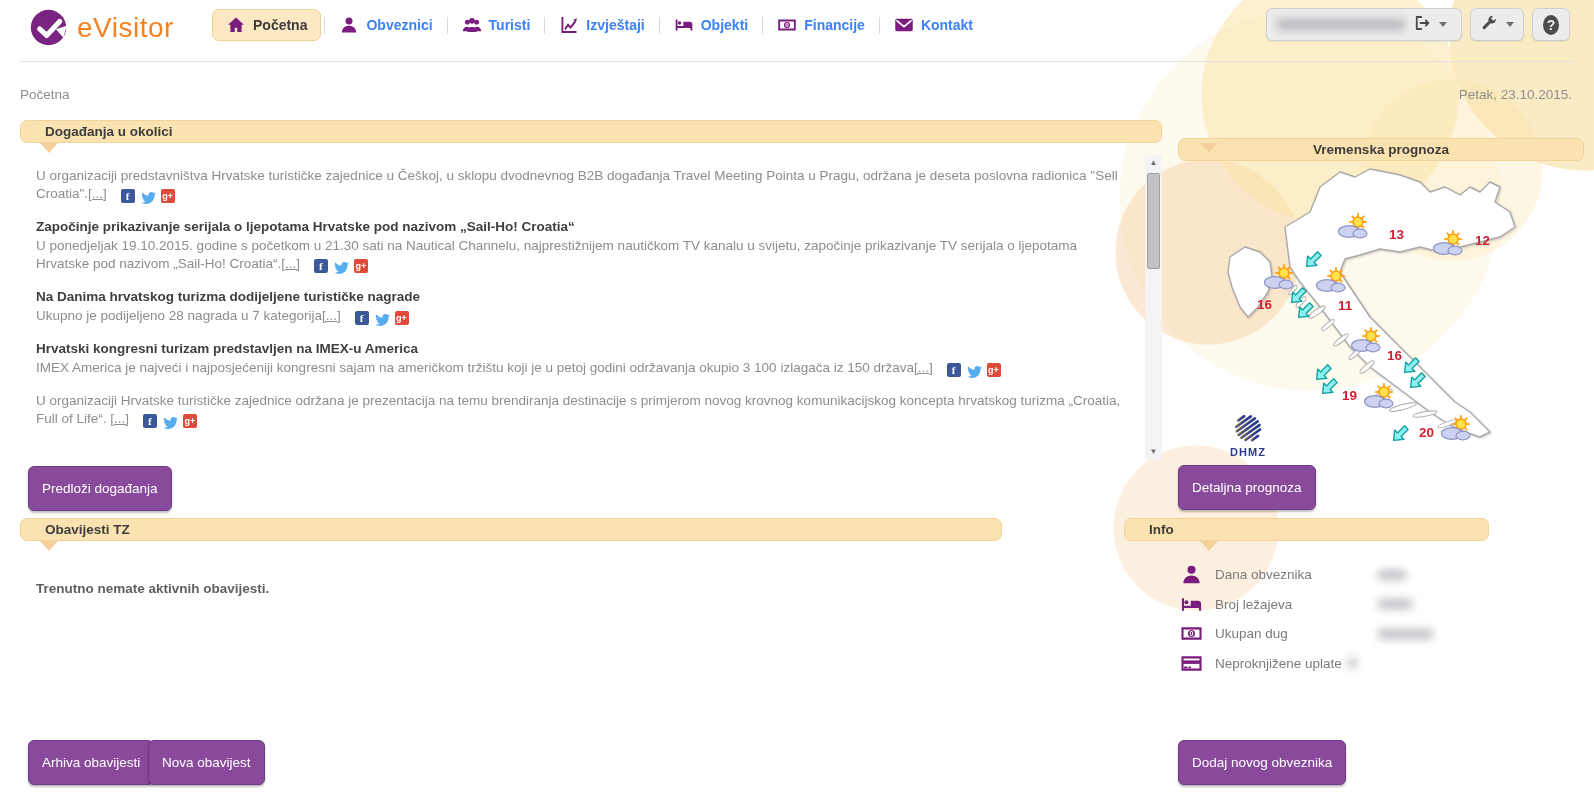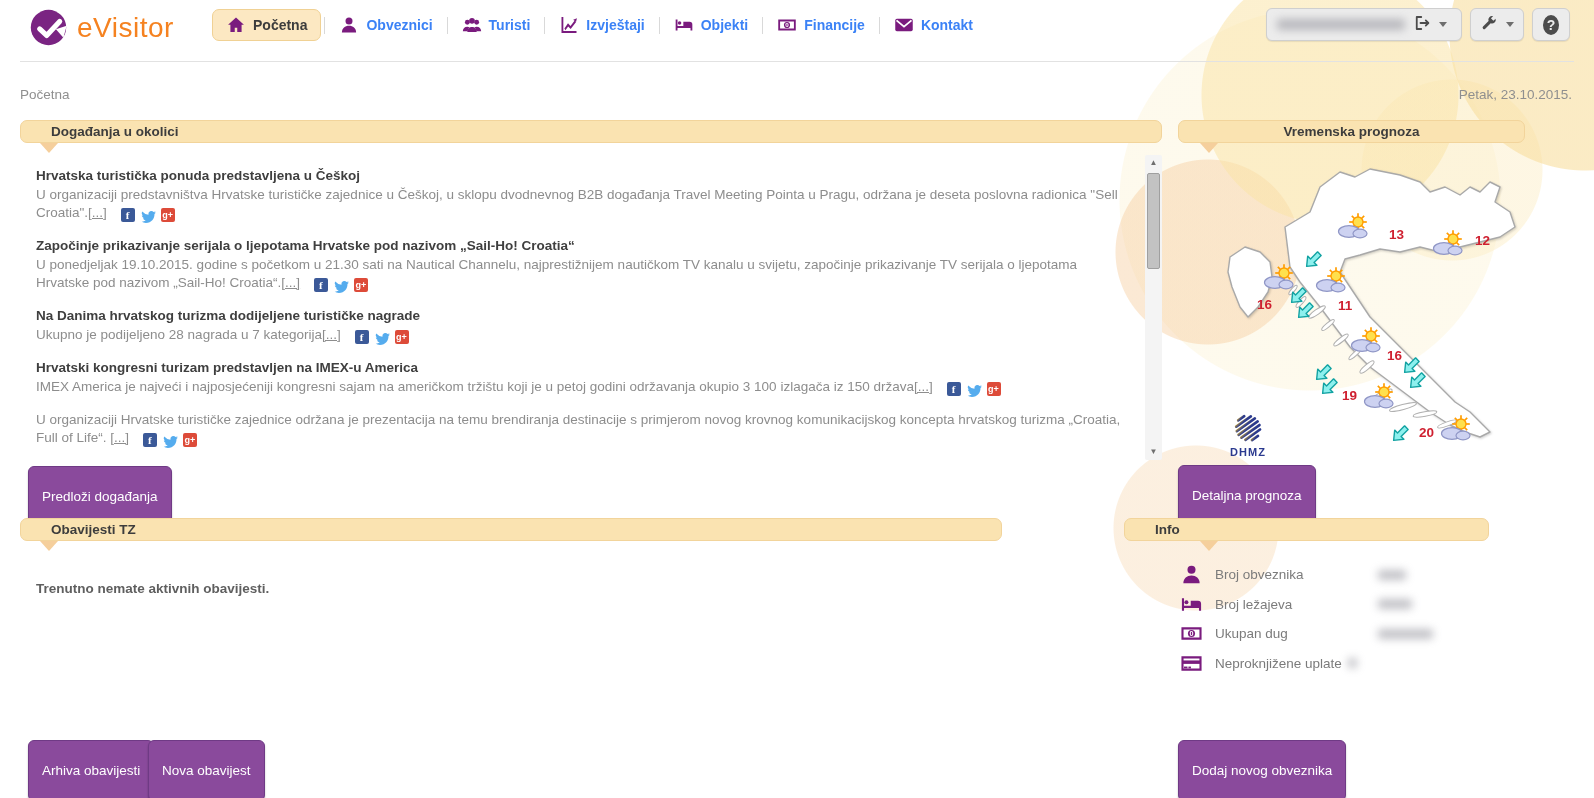--- a/index.html
+++ b/index.html
@@ -36,21 +36,21 @@
   .blur-blob { background:#8f8f98; border-radius:3px; filter:blur(4px); opacity:.55; }
   .caret { width:0; height:0; border-top:5px solid #6e6e6e; border-left:4.5px solid transparent; border-right:4.5px solid transparent; }
   .gi svg { width:18px; height:18px; }
 
   
   .crumb { left:20px; top:87px; font-size:13.5px; color:#8f8f8f; }
   .date  { right:22px; top:87px; font-size:13.5px; color:#8f8f8f; }
 
   
   .panel-hdr { height:23px; background:#fae3b1; border:1px solid #f2d49b; border-radius:7px;
-               font-weight:bold; font-size:13.5px; color:#3d3d3d; line-height:21px; padding:0 30px; }
+               font-weight:bold; font-size:13.5px; color:#3d3d3d; line-height:21px; padding:0 24px; }
   .panel-hdr.center { text-align:center; }
   .tri { width:0; height:0; border-left:9px solid transparent; border-right:9px solid transparent;
          border-top:10px solid #f5cf9c; }
 
   
   .news-region { left:20px; top:155px; width:1142px; height:305px; }
   .news-inner { position:absolute; left:16px; top:12px; width:1085px; }
   .news-item { margin-bottom:15px; font-size:13.5px; line-height:18px; }
   .news-title { font-weight:bold; color:#3f3f3f; margin-bottom:1px; }
   .news-body { color:#8d8d8d; }
@@ -66,21 +66,21 @@
 
   
   .sbar { position:absolute; right:0; top:0; width:17px; height:100%; background:#f4f4f4; border-radius:2px; }
   .sbar .arr { position:absolute; left:0; width:17px; height:16px; color:#6f6f6f; font-size:8px;
                text-align:center; line-height:16px; cursor:pointer; }
   .sbar .thumb { position:absolute; left:2px; top:18px; width:13px; height:96px; background:#c2c2c2;
                  border:1px solid #9f9f9f; border-radius:2px; cursor:grab; }
 
   
   .btn { display:inline-block; background:#8a4a9c; border:1px solid #6f3a85; border-radius:6px;
-         color:#fff; font-size:13.5px; padding:22px 13px; cursor:pointer;
+         color:#fff; font-size:13.5px; padding:14px 13px; cursor:pointer;
          box-shadow:0 2px 2px rgba(0,0,0,.25); font-family:"Liberation Sans", sans-serif; }
 
   .empty-note { left:36px; top:581px; font-size:13.5px; font-weight:bold; color:#5f5f5f; }
 
   
   .info-rows { left:1180px; top:560px; width:365px; }
   .info-row { display:flex; align-items:center; height:29.5px; }
   .info-row .pi { width:23px; height:23px; margin-right:12px; }
   .info-label { font-size:13.5px; color:#7b7b7b; }
   .info-row .blur-blob { height:10px; }
@@ -213,21 +213,20 @@
   <div class="z date">Petak, 23.10.2015.</div>
 
   <div class="z panel-hdr" style="left:20px;top:120px;width:1142px">
     <span>Događanja u okolici</span>
   </div>
   <div class="z tri" style="left:40px;top:143px"></div>
 
   <div class="z news-region">
     <div class="news-inner" id="news-list">
   <div class="news-item">
-    <div class="news-title">Hrvatska turistička ponuda predstavljena u Češkoj</div>
     <div>
       <span class="news-body">U organizaciji predstavništva Hrvatske turističke zajednice u Češkoj, u sklopu dvodnevnog B2B događanja Travel Meeting Pointa u Pragu, održana je deseta poslovna radionica "Sell Croatia".</span><span class="news-more">[...]</span>
       <span class="socials">
         <span class="sq icon-fb"></span>
         <span class="icon-tw">
           <svg viewBox="0 0 24 24">
                   <path d="M23 5.1c-.8.4-1.7.6-2.6.8a4.5 4.5 0 0 0-7.7 4.1A12.8 12.8 0 0 1 3.4 5.3a4.5 4.5 0 0 0 1.4 6 4.4 4.4 0 0 1-2-.5c0 2.1 1.5 3.9 3.6 4.4a4.5 4.5 0 0 1-2 .1 4.5 4.5 0 0 0 4.2 3.1A9 9 0 0 1 2 20.4a12.7 12.7 0 0 0 6.9 2c8.3 0 12.8-6.9 12.8-12.8v-.6c.9-.6 1.6-1.4 2.2-2.3-.8.4-1.6.6-2.5.7a4.4 4.4 0 0 0 2-2.4z" fill="#55acee"></path>
                 </svg>
         </span>
         <span class="sq icon-gp"></span>
@@ -308,21 +307,21 @@
   <button class="btn z" style="left:28px;top:466px">Predloži događanja</button>
 
   <div class="z panel-hdr" style="left:20px;top:518px;width:982px">
     <span>Obavijesti TZ</span>
   </div>
   <div class="z tri" style="left:40px;top:541px"></div>
   <div class="z empty-note">Trenutno nemate aktivnih obavijesti.</div>
   <button class="btn z" style="left:28px;top:740px">Arhiva obavijesti</button>
   <button class="btn z" style="left:148px;top:740px">Nova obavijest</button>
 
-  <div class="z panel-hdr center" style="left:1178px;top:120px;width:347px">
+  <div class="z panel-hdr center" style="left:1178px;top:138px;width:406px">
     <span>Vremenska prognoza</span>
   </div>
   <div class="z tri" style="left:1200px;top:143px"></div>
 
   <svg class="z wx-svg" width="345" height="298" viewBox="0 0 345 298">
     <defs>
       <linearGradient id="dhmzg" x1="0" y1="0" x2="1" y2="1">
         <stop offset="0" stop-color="#b3953b"></stop>
           <stop offset="0.55" stop-color="#2b3a8f"></stop>
       </linearGradient>
@@ -489,21 +488,21 @@
   </div>
   <div class="z tri" style="left:1200px;top:541px"></div>
   <div class="z info-rows" id="info-rows">
   <div class="info-row">
     <span class="pi">
           <svg viewBox="0 0 24 24">
             <circle cx="12" cy="7.1" r="4.2"></circle>
             <path d="M3.5 21c0-5 3.8-8 8.5-8s8.5 3 8.5 8z"></path>
           </svg>
         </span>
-    <span class="info-label">Broj obveznika</span>
+    <span class="info-label">Dana obveznika</span>
     <span class="info-val-wrap"><span class="blur-blob" style="display: inline-block; width: 28px;"></span></span>
   </div>
 
 
   <div class="info-row">
     <span class="pi">
           <svg viewBox="0 0 24 24">
             <path d="M2 5.5v13h2.2v-2.8h15.6v2.8H22v-7.2a3.2 3.2 0 0 0-3.2-3.2h-7.6v5.2H4.2V5.5z"></path>
             <circle cx="6.7" cy="9.7" r="2.1"></circle>
           </svg>

